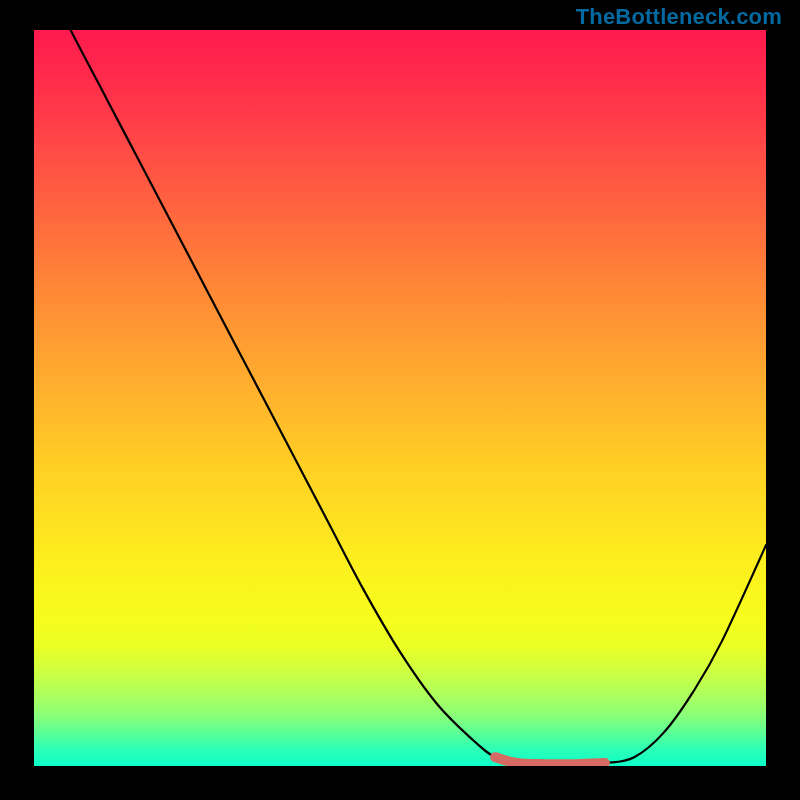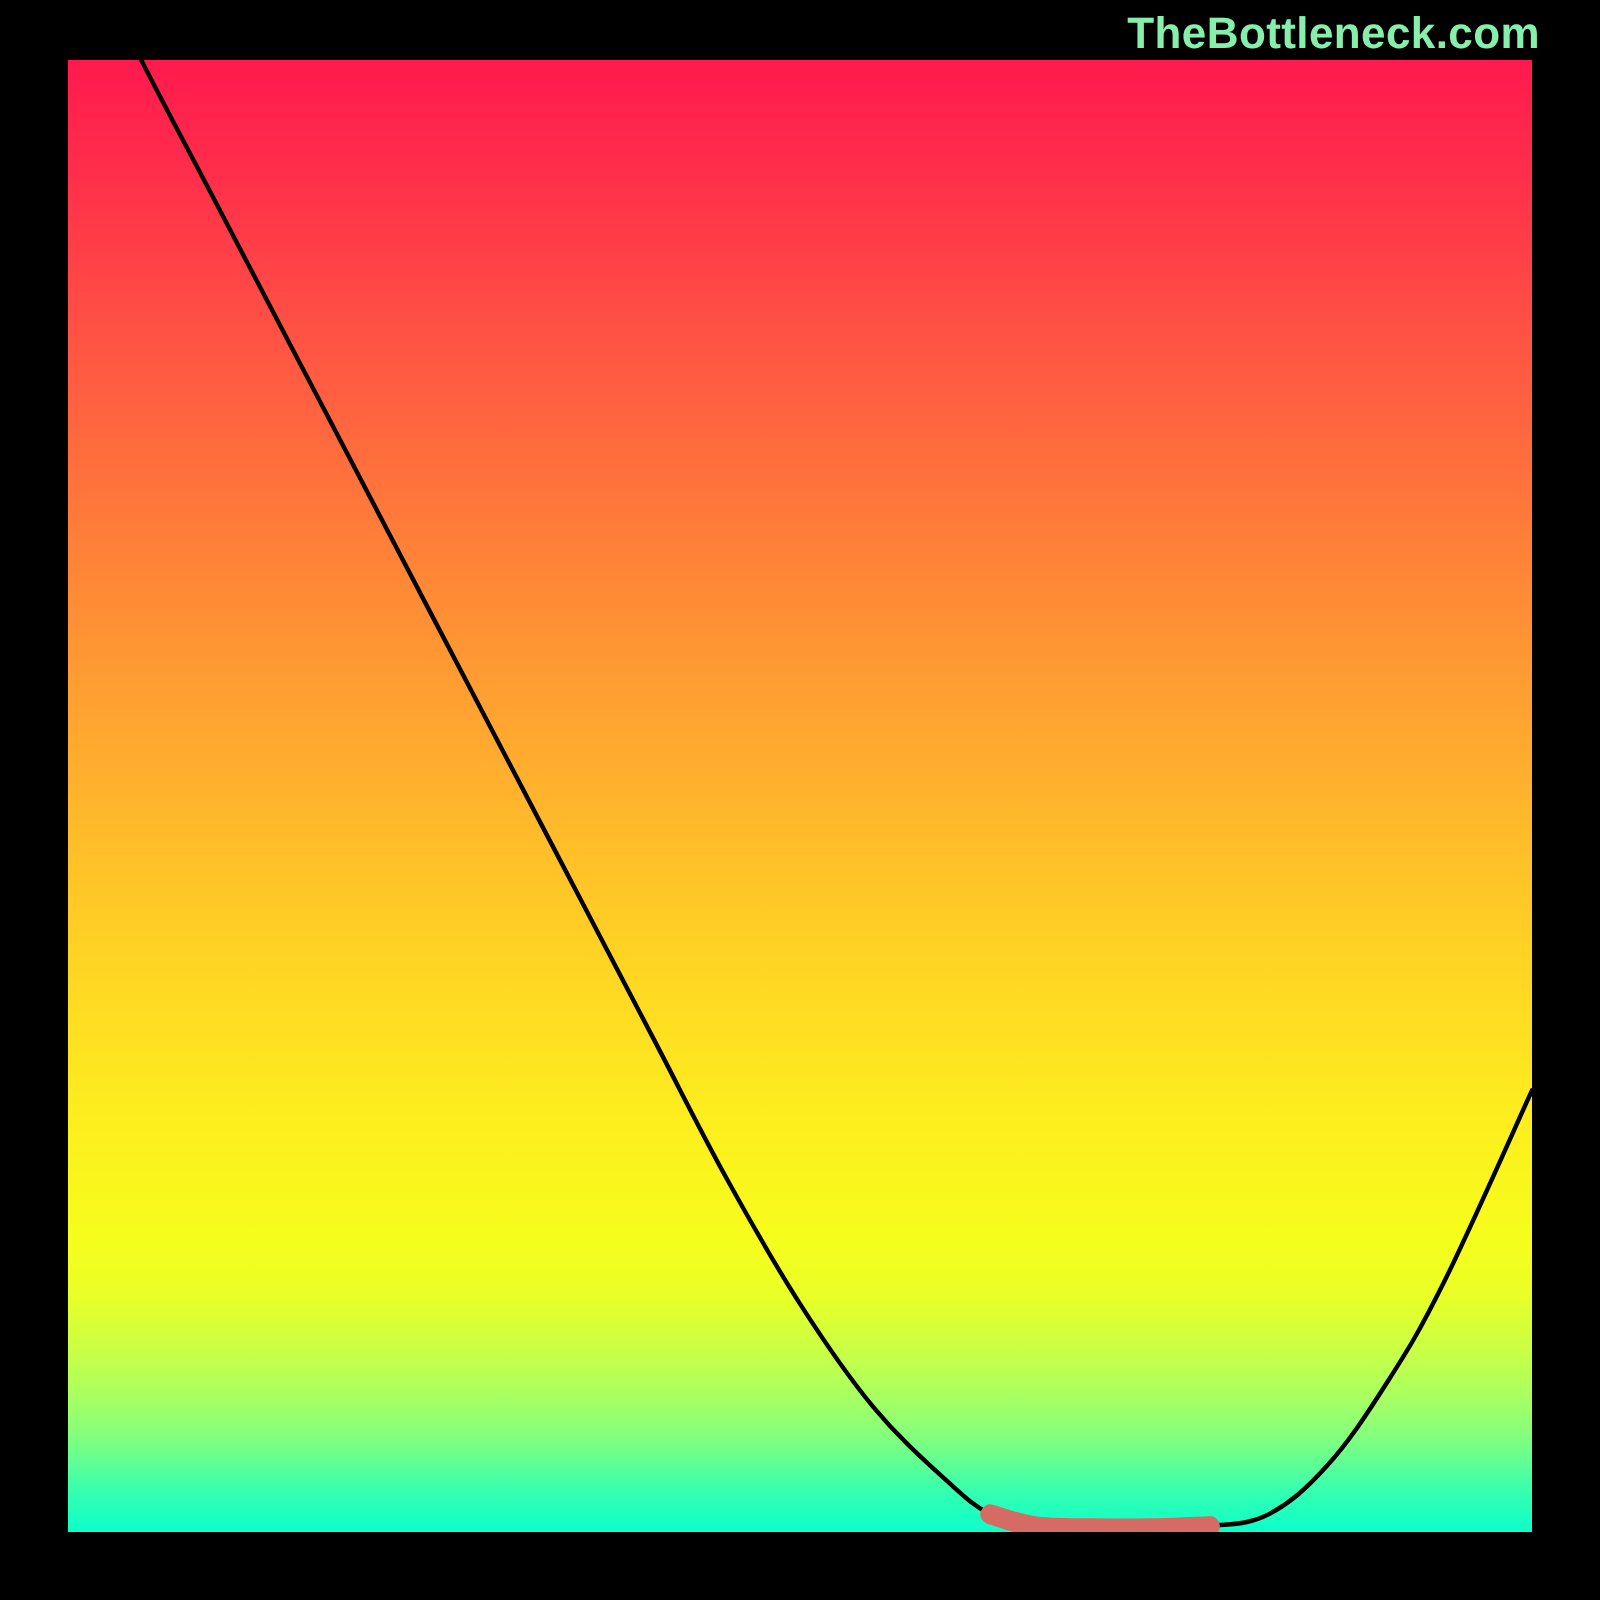--- a/index.html
+++ b/index.html
@@ -6,25 +6,25 @@
   html, body { width: 800px; height: 800px; overflow: hidden; background: #000; }
   .container {
     width: 800px;
     height: 800px;
     position: relative;
     background: #000;
   }
   .watermark {
     position: absolute;
     top: 4px;
-    right: 30px;
+    right: 18px;
     font-family: Arial, Helvetica, sans-serif;
     font-size: 22px;
     font-weight: bold;
-    color: #86efac;
+    color: #0369a1;
     letter-spacing: 0.2px;
     z-index: 5;
   }
   .plot-area {
     position: absolute;
     left: 34px;
     top: 30px;
     width: 732px;
     height: 736px;
     overflow: hidden;

